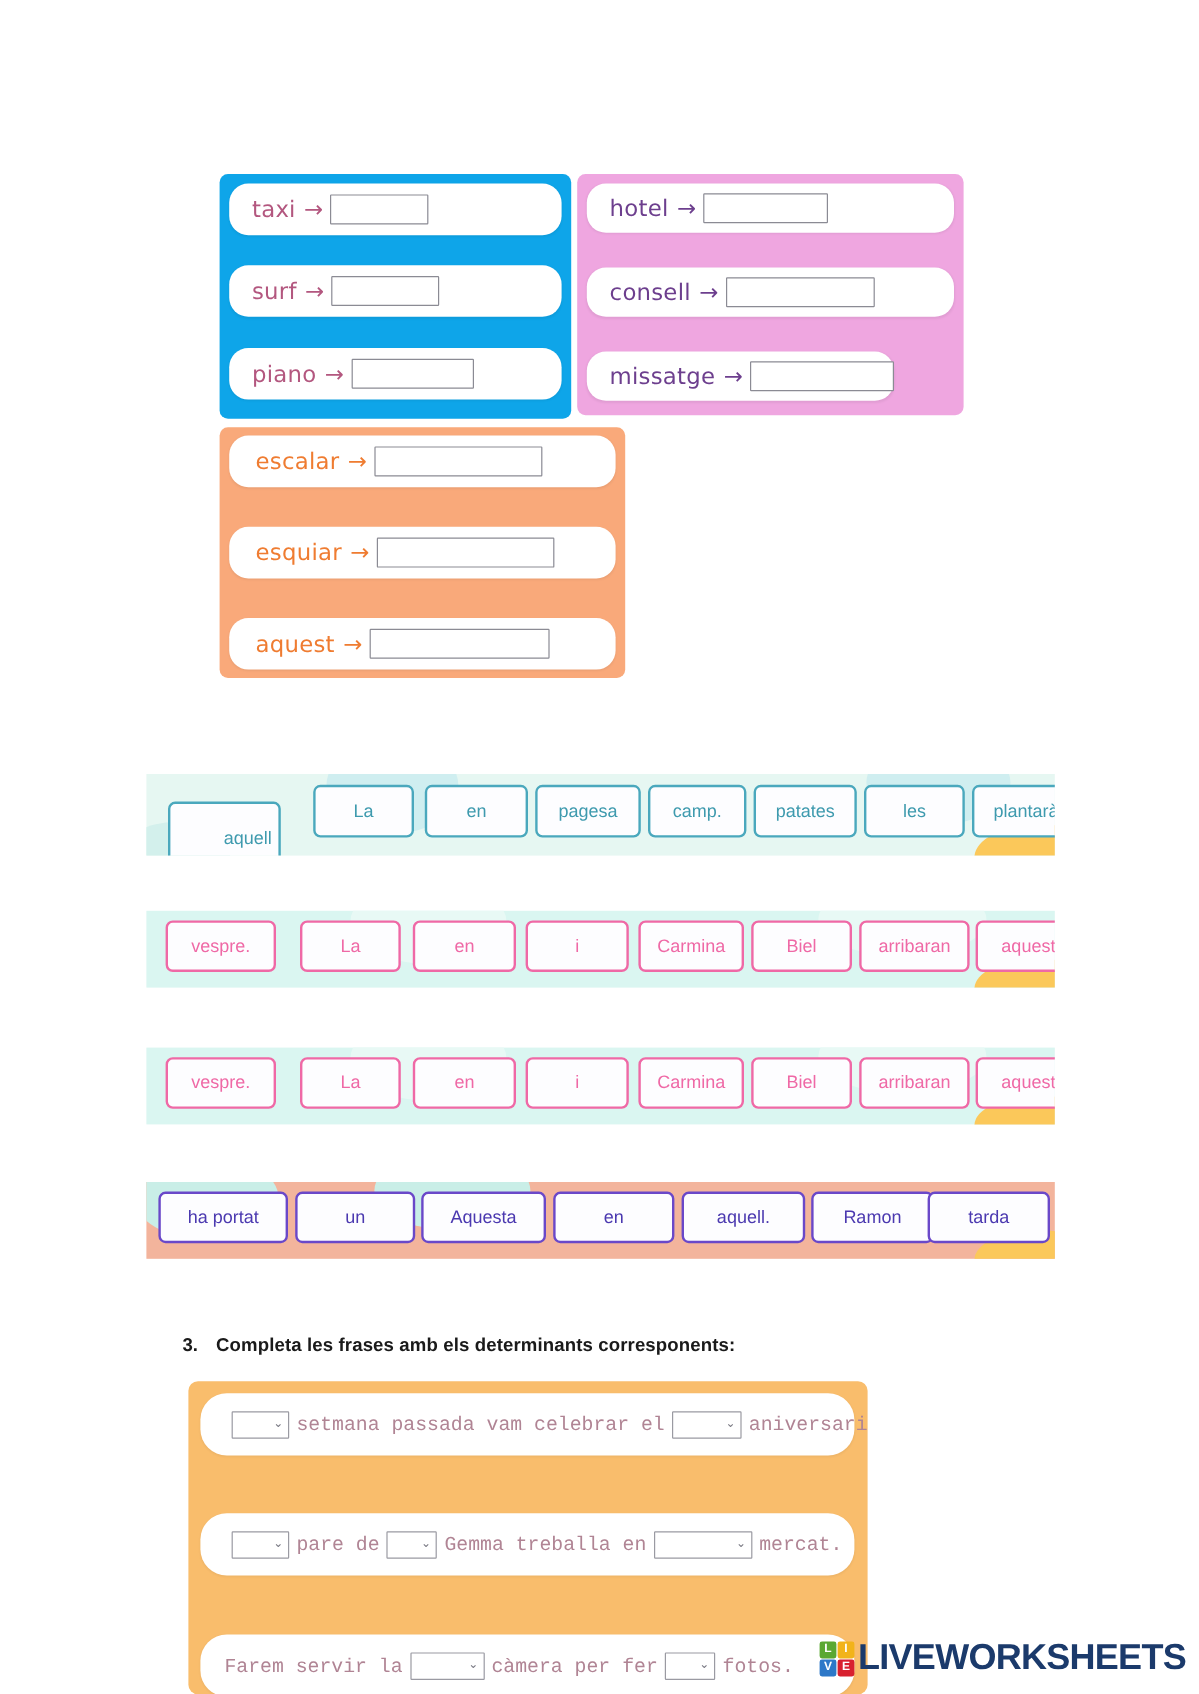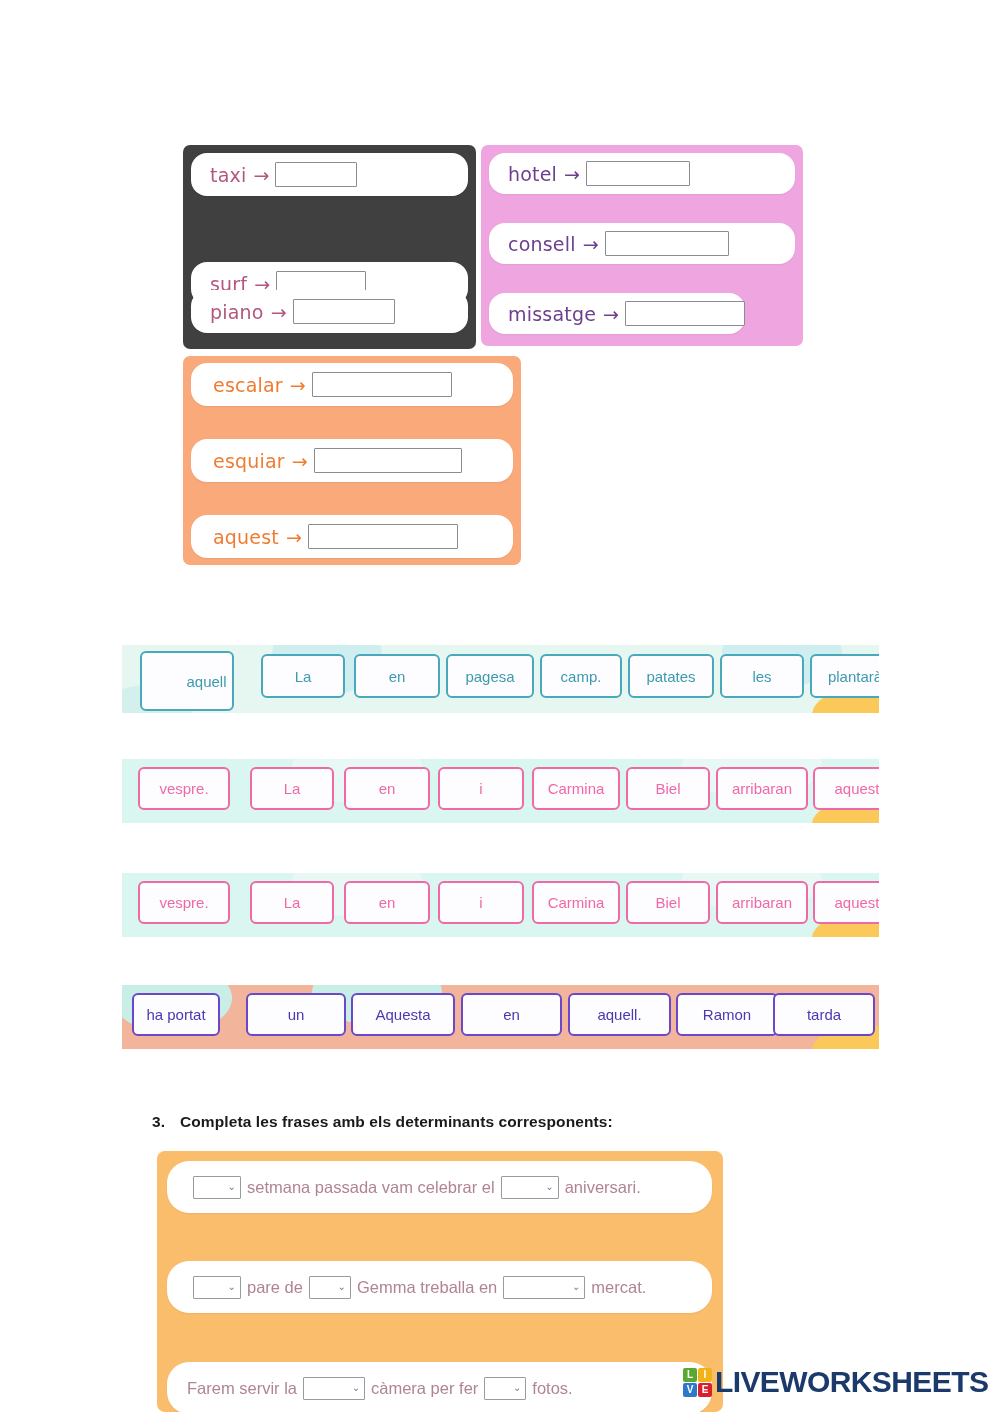--- a/index.html
+++ b/index.html
@@ -35,21 +35,21 @@
     display: inline-block;
     width: 28px;
   }
 
   
   .ex1-panel {
     position: absolute;
     border-radius: 7px;
     box-sizing: border-box;
   }
-  .ex1-panel.blue   { background: #404040; }
+  .ex1-panel.blue   { background: #0ea5e9; }
   .ex1-panel.pink   { background: #efa6e0; }
   .ex1-panel.orange { background: #f9a97a; }
 
   .ex1-row {
     position: absolute;
     background: #ffffff;
     border-radius: 16px;
     box-sizing: border-box;
     display: flex;
     align-items: center;
@@ -121,21 +121,21 @@
     position: absolute;
     background: #ffffff;
     border-radius: 22px;
     box-sizing: border-box;
     display: flex;
     align-items: center;
     padding-left: 20px;
     box-shadow: 0 1px 2px rgba(0,0,0,0.05);
   }
   .ex3-text {
-    font-family: Liberation Sans, sans-serif;
+    font-family: Liberation Mono, monospace;
     font-size: 16.5px;
     color: #b08494;
     white-space: nowrap;
   }
   .ex3-select {
     box-sizing: border-box;
     height: 23px;
     background: #ffffff;
     border: 1px solid #9a9aa2;
     border-radius: 1px;
@@ -193,21 +193,21 @@
 
 <div class="page">
 
 
   <div class="ex1-panel blue" style="left:183px; top:145px; width:293px; height:204px;">
     <div class="ex1-row" style="left:8px; top:8px; width:277px; height:43px; padding-left:19px;">
       <span class="ex1-word w-blue">taxi</span>
       <span class="ex1-arrow a-blue">→</span>
       <span class="ex1-input" style="width:82px;"></span>
     </div>
-    <div class="ex1-row" style="left:8px; top:76px; width:277px; height:43px; padding-left:19px;margin-top:41px;">
+    <div class="ex1-row" style="left:8px; top:76px; width:277px; height:43px; padding-left:19px;">
       <span class="ex1-word w-blue">surf</span>
       <span class="ex1-arrow a-blue">→</span>
       <span class="ex1-input" style="width:90px;"></span>
     </div>
     <div class="ex1-row" style="left:8px; top:145px; width:277px; height:43px; padding-left:19px;">
       <span class="ex1-word w-blue">piano</span>
       <span class="ex1-arrow a-blue">→</span>
       <span class="ex1-input" style="width:102px;"></span>
     </div>
   </div>
@@ -248,21 +248,21 @@
     </div>
   </div>
 
 
   <div class="ex2-strip" style="left:122px; top:645px; width:757px; height:68px; background:#e6f7f2;">
     <div class="blob" style="left:150px; top:-30px; width:110px; height:80px; background:#cfeef0;"></div>
     <div class="blob" style="left:600px; top:-28px; width:120px; height:70px; background:#cfeef0;"></div>
     <div class="blob" style="left:-20px; top:40px; width:90px; height:50px; background:#d3f0ec;"></div>
     <div class="blob" style="left:690px; top:42px; width:110px; height:55px; background:#fbc85a;"></div>
 
-    <div class="ex2-tile teal" style="left:18px; top:6px; width:94px; height:60px;padding-left:39px;">aquell</div>
+    <div class="ex2-tile teal" style="left:18px; top:23px; width:94px; height:60px;padding-left:39px;">aquell</div>
     <div class="ex2-tile teal" style="left:139px; top:9px; width:84px; height:44px;">La</div>
     <div class="ex2-tile teal" style="left:232px; top:9px; width:86px; height:44px;">en</div>
     <div class="ex2-tile teal" style="left:324px; top:9px; width:88px; height:44px;">pagesa</div>
     <div class="ex2-tile teal" style="left:418px; top:9px; width:82px; height:44px;">camp.</div>
     <div class="ex2-tile teal" style="left:506px; top:9px; width:86px; height:44px;">patates</div>
     <div class="ex2-tile teal" style="left:598px; top:9px; width:84px; height:44px;">les</div>
     <div class="ex2-tile teal" style="left:688px; top:9px; width:90px; height:44px;">plantarà</div>
   </div>
 
   <div class="ex2-strip" style="left:122px; top:759px; width:757px; height:64px; background:#daf6f1;">
@@ -293,21 +293,21 @@
     <div class="ex2-tile pinkt" style="left:504px; top:8px; width:84px; height:43px;">Biel</div>
     <div class="ex2-tile pinkt" style="left:594px; top:8px; width:92px; height:43px;">arribaran</div>
     <div class="ex2-tile pinkt" style="left:691px; top:8px; width:88px; height:43px;">aquest</div>
   </div>
 
   <div class="ex2-strip" style="left:122px; top:985px; width:757px; height:64px; background:#f3b49c;">
     <div class="blob" style="left:-10px; top:-22px; width:120px; height:70px; background:#c9eee7;"></div>
     <div class="blob" style="left:190px; top:-26px; width:130px; height:66px; background:#c9eee7;"></div>
     <div class="blob" style="left:690px; top:40px; width:105px; height:50px; background:#fbc85a;"></div>
 
-    <div class="ex2-tile purple" style="left:10px; top:8px; width:88px; height:43px;">ha portat</div>
+    <div class="ex2-tile purple" style="left:10px; top:8px; width:108px; height:43px;">ha portat</div>
     <div class="ex2-tile purple" style="left:124px; top:8px; width:100px; height:43px;">un</div>
     <div class="ex2-tile purple" style="left:229px; top:8px; width:104px; height:43px;">Aquesta</div>
     <div class="ex2-tile purple" style="left:339px; top:8px; width:101px; height:43px;">en</div>
     <div class="ex2-tile purple" style="left:446px; top:8px; width:103px; height:43px;">aquell.</div>
     <div class="ex2-tile purple" style="left:554px; top:8px; width:102px; height:43px;">Ramon</div>
     <div class="ex2-tile purple" style="left:651px; top:8px; width:102px; height:43px;">tarda</div>
   </div>
 
   <div class="q-heading" style="left:152px; top:1113px;">
     <span class="q-num">3.</span><span>Completa les frases amb els determinants corresponents:</span>

